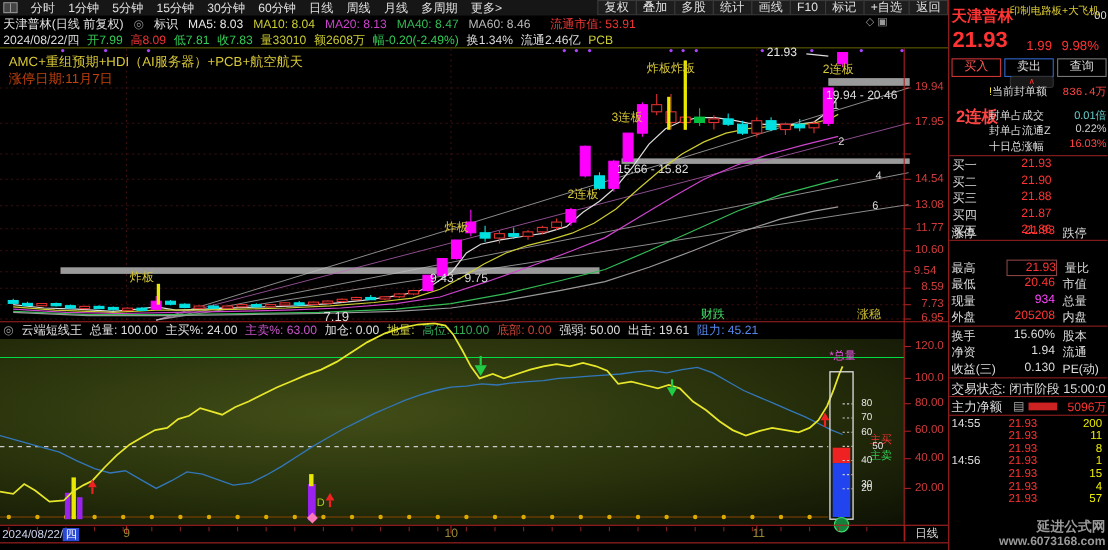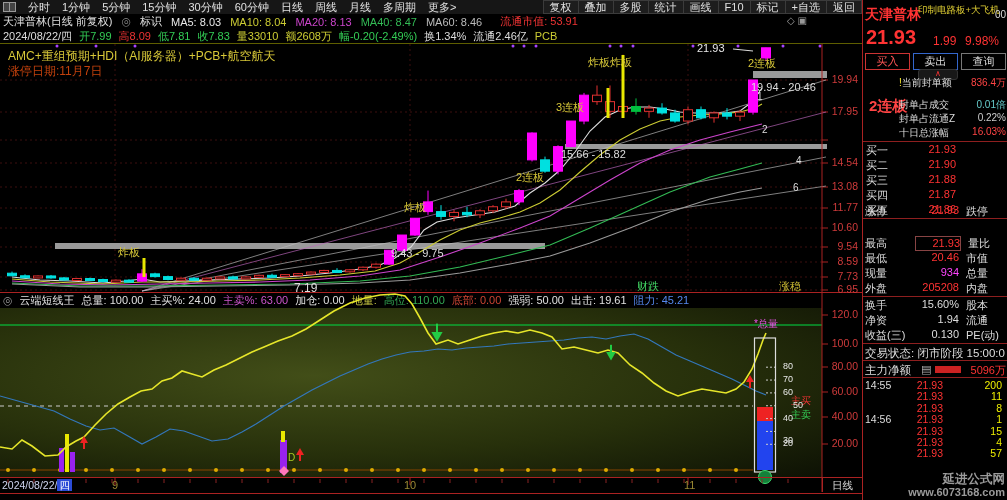--- a/index.html
+++ b/index.html
@@ -414,21 +414,21 @@
       <div class="olabel" style="left: 288px; top: 452px; color: rgb(170, 204, 34); font-size: 10px;">D</div>
     </div>
   <div id="axes">
       <div class="axlab" style="left: 824px; top: 74px;">19.94</div>
       <div class="axlab" style="left: 824px; top: 106px;">17.95</div>
       <div class="axlab" style="left: 824px; top: 134px; padding-left: 32px;">16.15</div>
       <div class="axlab" style="left: 824px; top: 157px;">14.54</div>
       <div class="axlab" style="left: 824px; top: 181px;">13.08</div>
       <div class="axlab" style="left: 824px; top: 202px;">11.77</div>
       <div class="axlab" style="left: 824px; top: 222px;">10.60</div>
-      <div class="axlab" style="left: 824px; top: 241px;">9.54</div>
+      <div class="axlab" style="left: 824px; top: 241px; text-align: center;">9.54</div>
       <div class="axlab" style="left: 824px; top: 256px;">8.59</div>
       <div class="axlab" style="left: 824px; top: 271px;">7.73</div>
       <div class="axlab" style="left: 824px; top: 284px;">6.95</div>
       <div class="axlab" style="left: 824px; top: 309px;">120.0</div>
       <div class="axlab" style="left: 824px; top: 338px;">100.0</div>
       <div class="axlab" style="left: 824px; top: 361px;">80.00</div>
       <div class="axlab" style="left: 824px; top: 386px;">60.00</div>
       <div class="axlab" style="left: 824px; top: 411px;">40.00</div>
       <div class="axlab" style="left: 824px; top: 438px;">20.00</div>
       <div class="axlab" style="left: 775px; top: 361.2px; width: 18px; color: rgb(232, 232, 232); font-size: 9px;">80</div>
@@ -458,21 +458,21 @@
     <div id="pbtns">
         <div class="pbtn" style="left: 2px; border: 1px solid rgb(204, 51, 51); color: rgb(255, 85, 85); position: absolute;">买入</div>
         <div class="pbtn" style="left: 50px; border: 1px solid rgb(51, 102, 204); color: rgb(221, 221, 221); position: absolute;">卖出</div>
         <div class="pbtn" style="left: 98px; border: 1px solid rgb(119, 119, 119); color: rgb(221, 221, 221); position: absolute;">查询</div>
       </div>
     <div id="handle">∧</div>
     <div class="abs" style="left:6px;top:97px;font-size:15px;font-weight:bold;color:#ff4444;">2连板</div>
     <div id="board-rows">
         <div class="brow" style="position: absolute; top: 76px;">
           <span style="color: rgb(221, 221, 221);"><i style="font-style: normal; color: rgb(255, 238, 51);">!</i>当前封单额</span>
-          <span style="color: rgb(255, 68, 68);">836.4万</span>
+          <span style="color: rgb(255, 68, 68); font-family: Liberation Mono, monospace;">836.4万</span>
         </div>
         <div class="brow" style="position: absolute; top: 98px;">
           <span style="color: rgb(221, 221, 221);"><i style="font-style: normal; color: rgb(255, 238, 51);"></i>封单占成交</span>
           <span style="color: rgb(102, 204, 204);">0.01倍</span>
         </div>
         <div class="brow" style="position: absolute; top: 112px;">
           <span style="color: rgb(221, 221, 221);"><i style="font-style: normal; color: rgb(255, 238, 51);"></i>封单占流通Z</span>
           <span style="color: rgb(204, 204, 204);">0.22%</span>
         </div>
         <div class="brow" style="position: absolute; top: 126px;">

